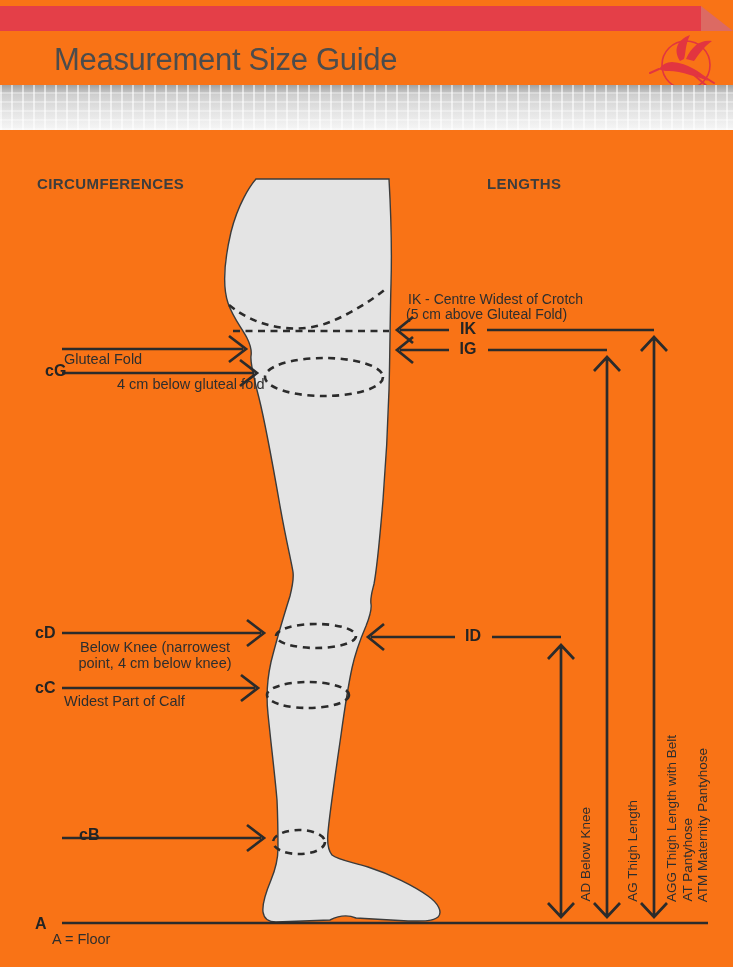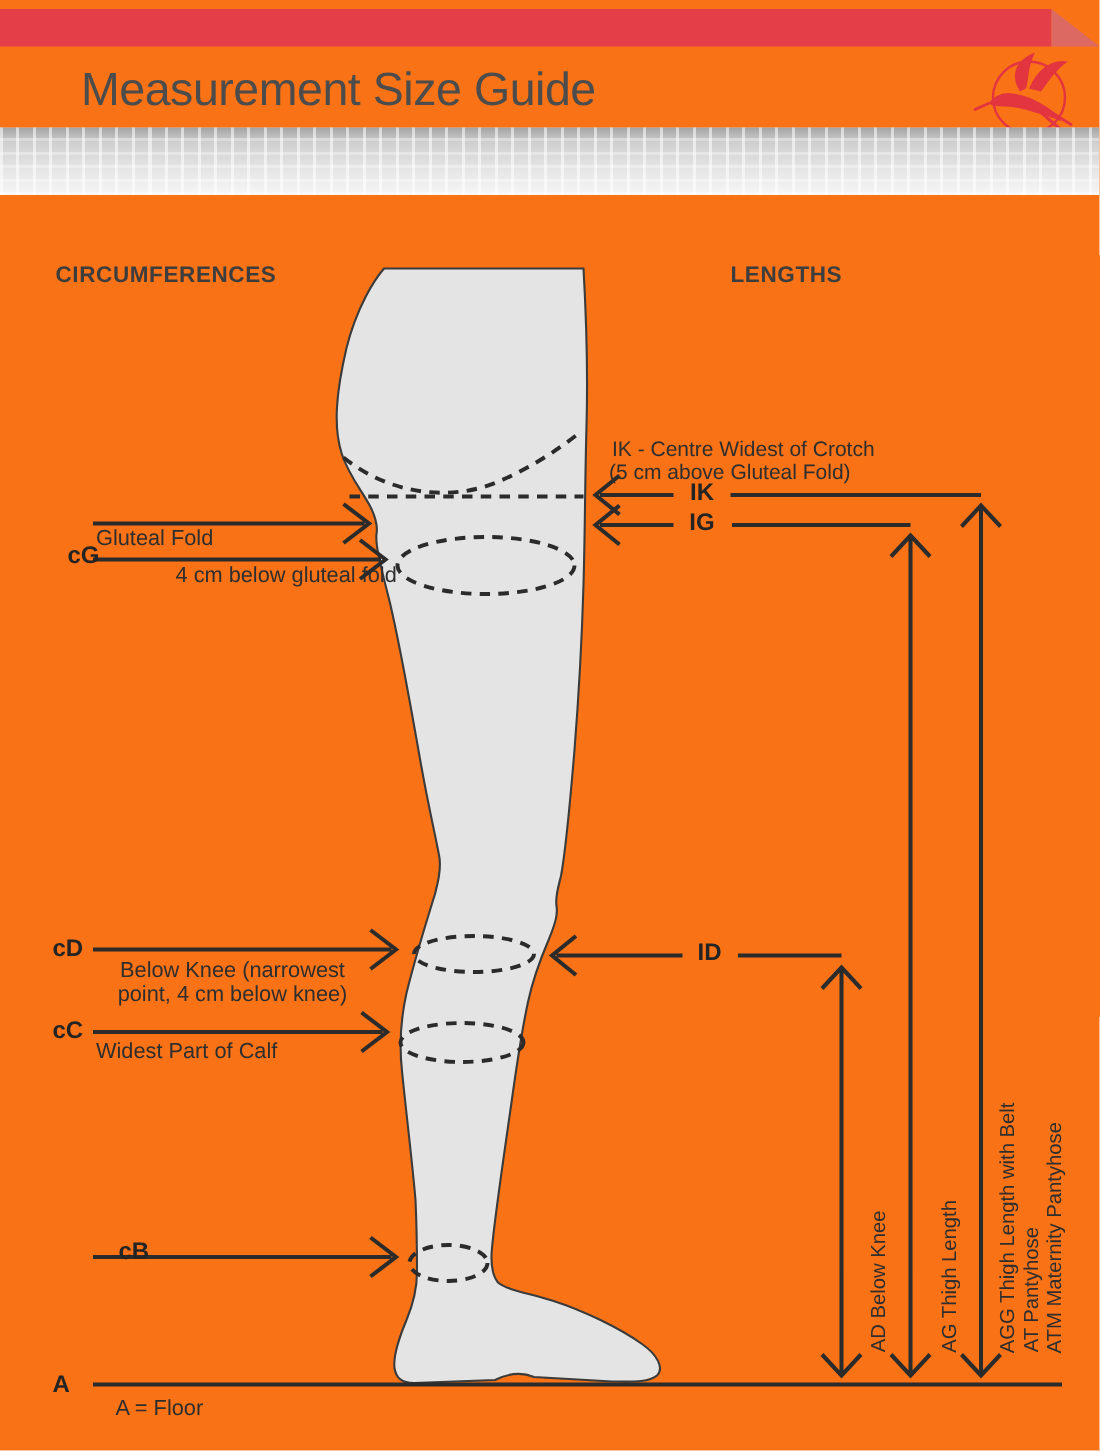--- a/index.html
+++ b/index.html
@@ -131,21 +131,21 @@
 
   <div class="code" style="left:35px;top:624px;">cD</div>
   <div class="lbl wrap" style="left:64px;top:640px;">Below Knee (narrowest point, 4 cm below knee)</div>
 
   <div class="code" style="left:35px;top:679px;">cC</div>
   <div class="lbl" style="left:64px;top:694px;">Widest Part of Calf</div>
 
   <div class="code" style="left:35px;top:826px;margin-left:44px;">cB</div>
 
   <div class="code" style="left:35px;top:915px;">A</div>
-  <div class="lbl" style="left:77px;top:932px;">A = Floor</div>
+  <div class="lbl" style="left:52px;top:932px;">A = Floor</div>
 
   <div class="note" style="left:408px;top:291px;">IK - Centre Widest of Crotch</div>
   <div class="note" style="left:406px;top:306px;">(5 cm above Gluteal Fold)</div>
 
   <div class="online" style="left:450px;top:320px;">IK</div>
   <div class="online" style="left:450px;top:340px;">IG</div>
   <div class="online" style="left:455px;top:627px;">ID</div>
 
   <div class="vlabel" style="left:578px;bottom:65px;">AD Below Knee</div>
   <div class="vlabel" style="left:625px;bottom:65px;">AG Thigh Length</div>

